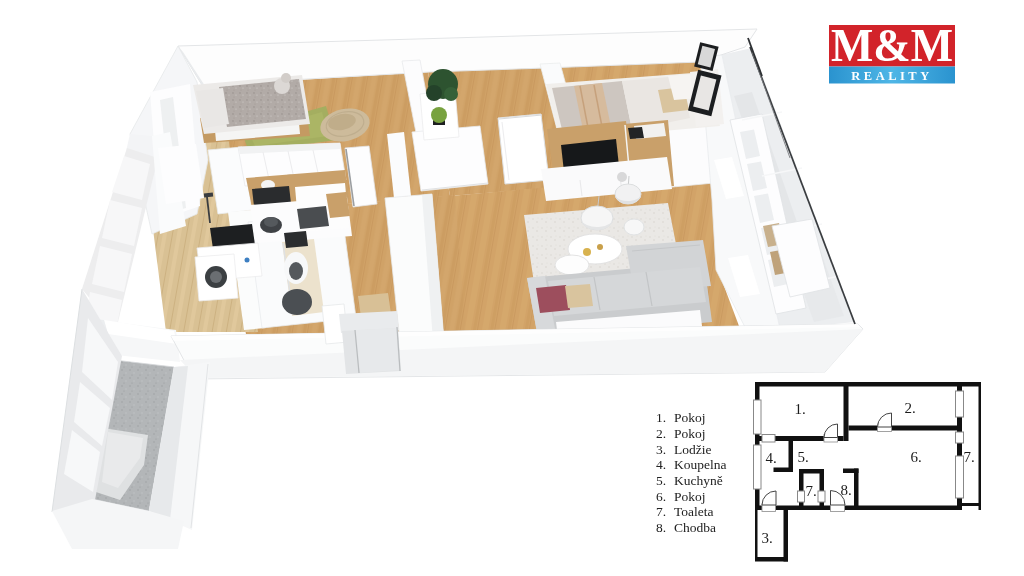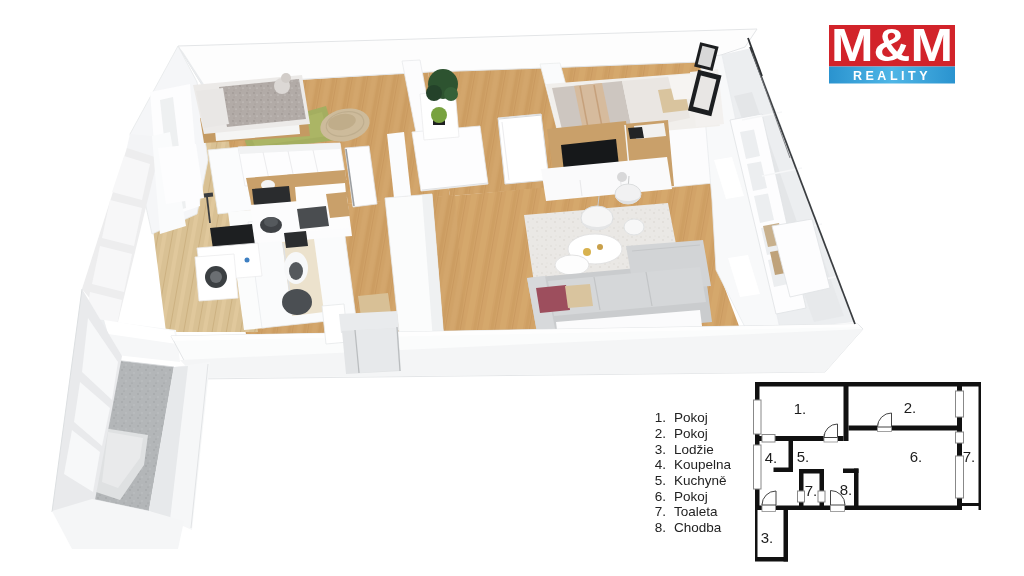--- a/index.html
+++ b/index.html
@@ -1,16 +1,16 @@
 <!DOCTYPE html>
 <html><head>
 <meta charset="utf-8">
 <style>
   html,body{margin:0;padding:0;background:#fff;}
-  #stage{position:relative;width:1024px;height:576px;overflow:hidden;font-family:Liberation Sans, sans-serif;}
+  #stage{position:relative;width:1024px;height:576px;overflow:hidden;font-family:Liberation Serif, serif;}
 </style>
 </head>
 <body>
 <div id="stage">
 <svg width="1024" height="576" viewBox="0 0 1024 576">
 <defs>
   <linearGradient id="blueg" x1="0" y1="0" x2="1" y2="0">
     <stop offset="0" stop-color="#2a93cf"></stop>
     <stop offset="0.5" stop-color="#4fb6e6"></stop>
     <stop offset="1" stop-color="#2a93cf"></stop>

